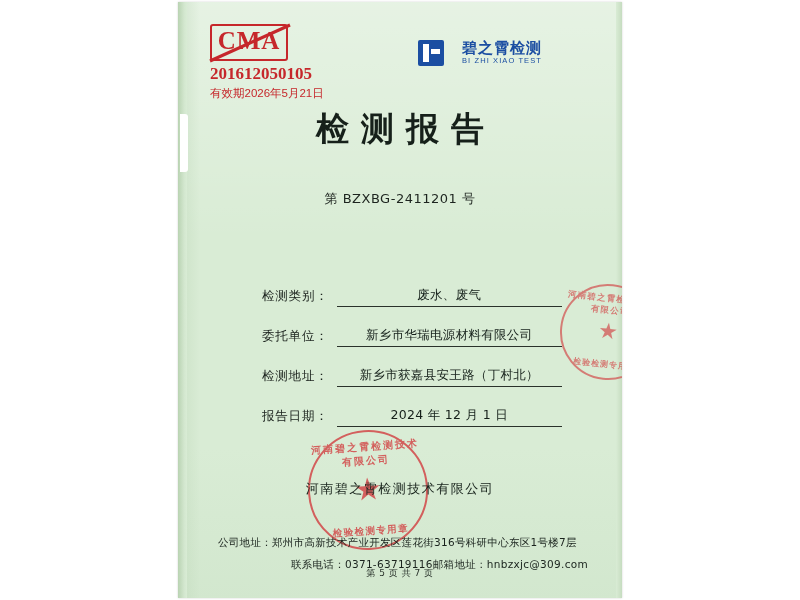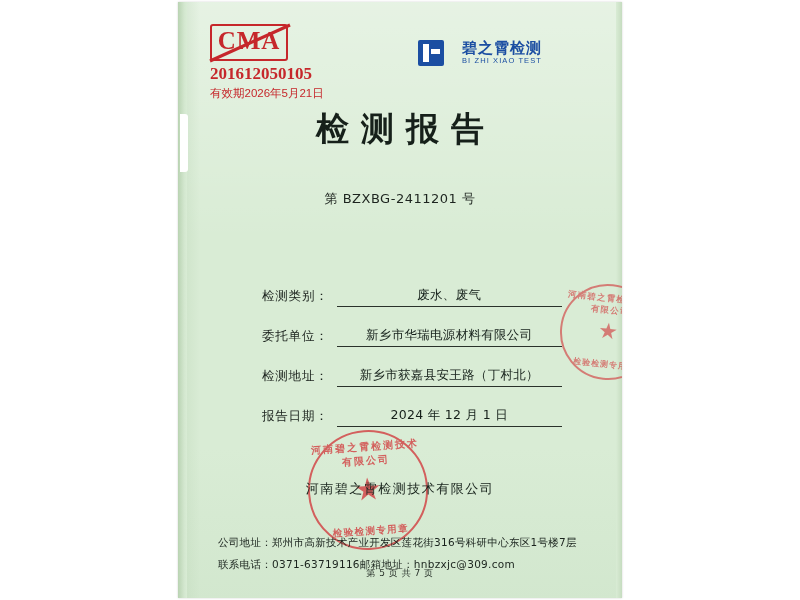--- a/index.html
+++ b/index.html
@@ -295,21 +295,21 @@
     color: #1a231d;
     letter-spacing: 0.3px;
   }
   .footer-line {
     margin-bottom: 8px;
     white-space: nowrap;
     margin-top: 16px;
   }
   .footer-row {
     display: flex;
-    justify-content: flex-start;
+    justify-content: flex-end;
     margin-bottom: 15px;
   }
   .page-num {
     position: absolute;
     left: 0; right: 0;
     top: 565px;
     text-align: center;
     font-family: "DejaVu Sans", sans-serif;
     font-size: 9px;
     color: #2a332c;

